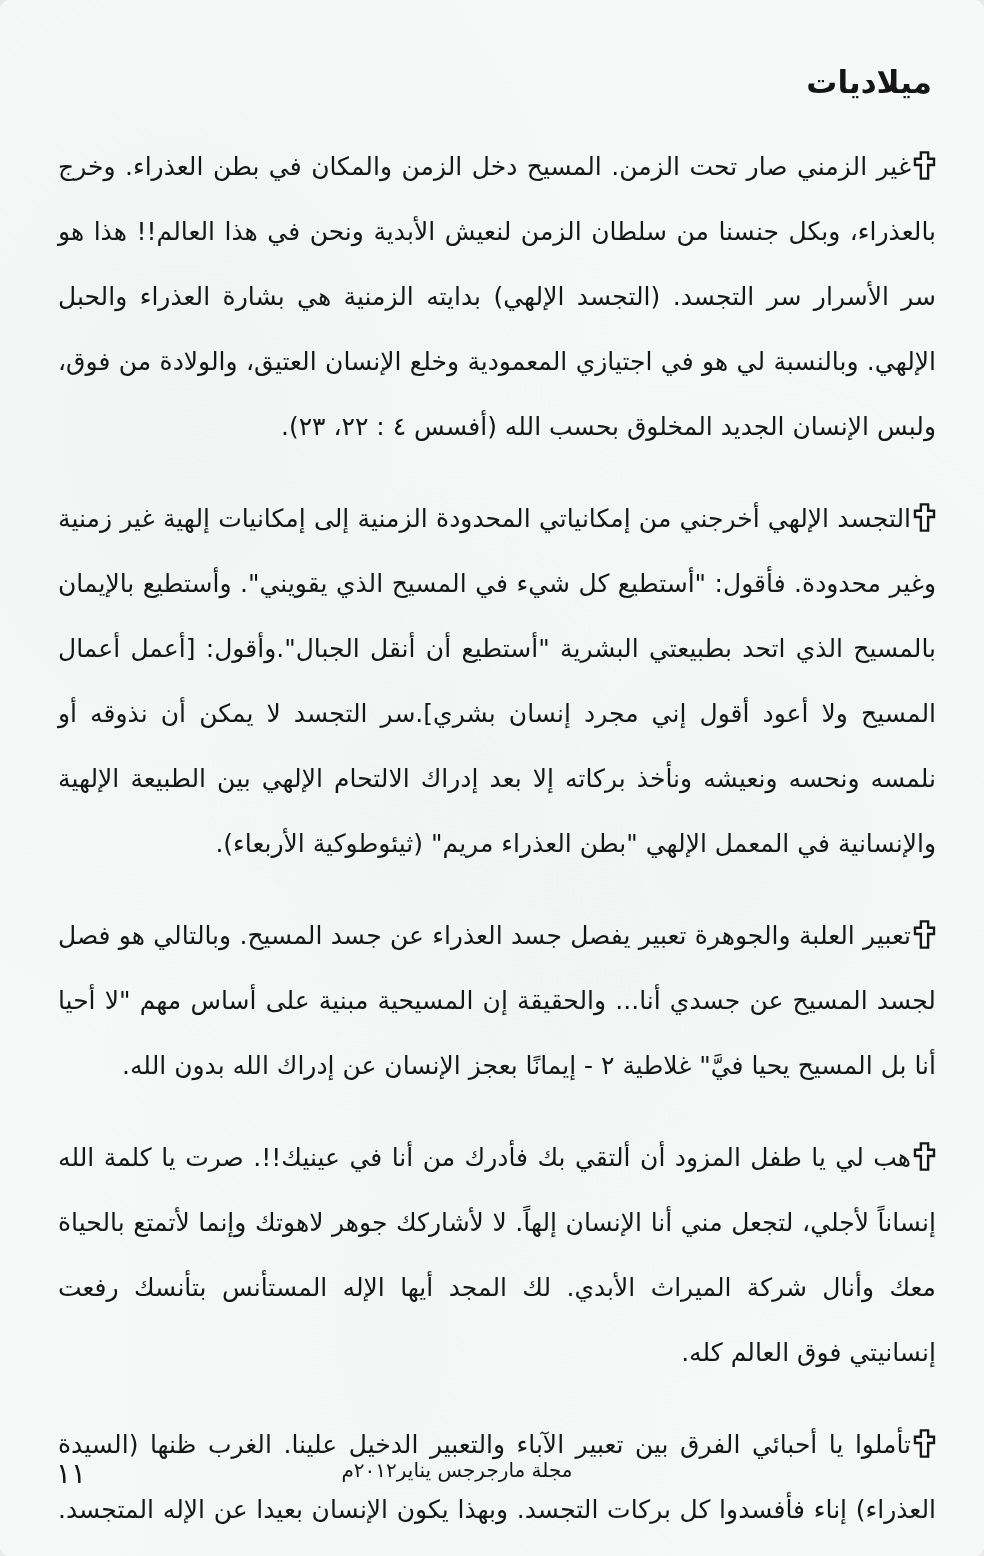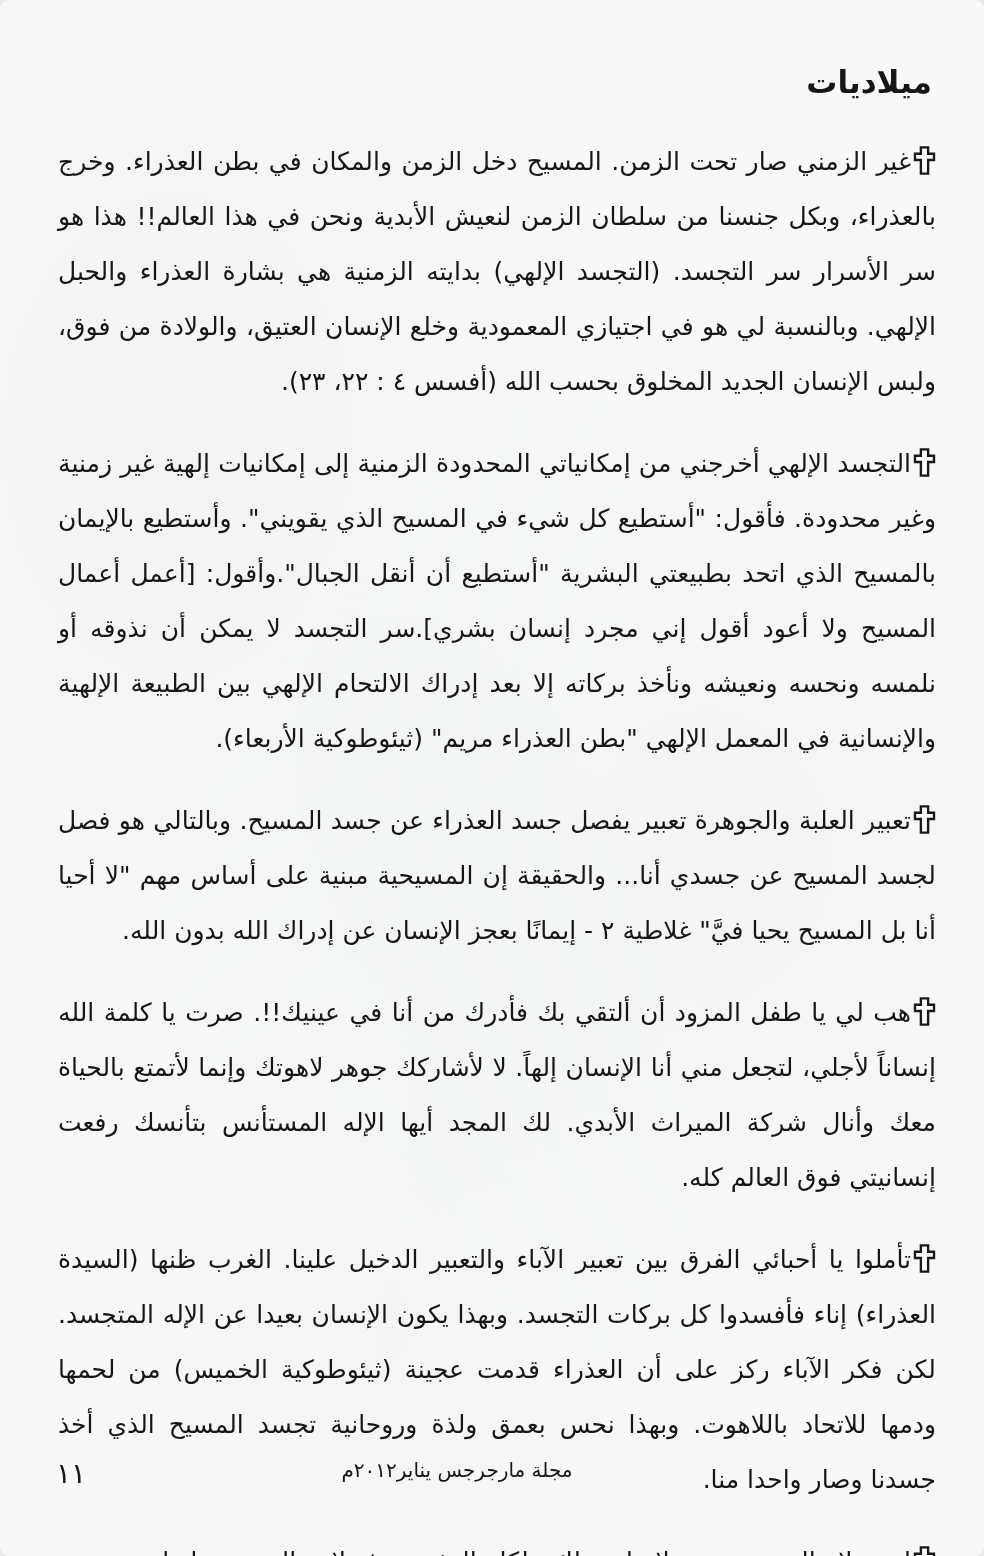--- a/index.html
+++ b/index.html
@@ -31,21 +31,21 @@
   .title{
     margin:0 4px 34px 0;
     font-size:31px;
     font-weight:bold;
     text-align:right;
     letter-spacing:0.5px;
   }
   .para{
     margin:0 0 27px 0;
     font-size:25px;
-    line-height:55px;
+    line-height:65px;
     text-align:justify;
     text-justify:inter-word;
   }
   .cross{
     display:inline-block;
     width:23px;
     height:29px;
     vertical-align:-5px;
     margin-left:2px;
   }

